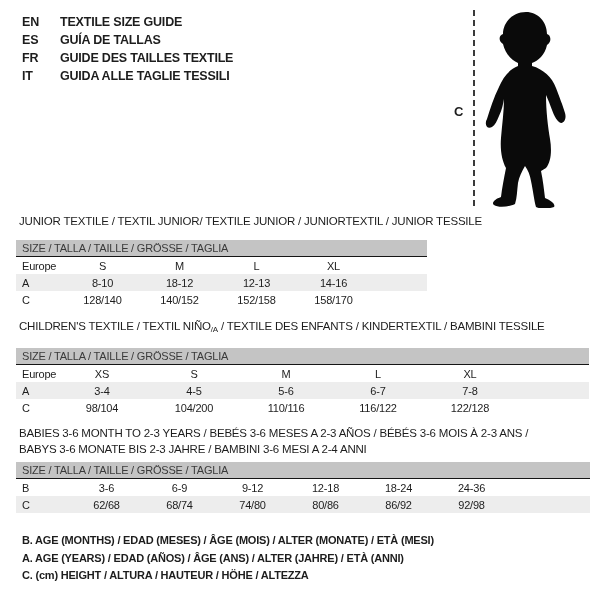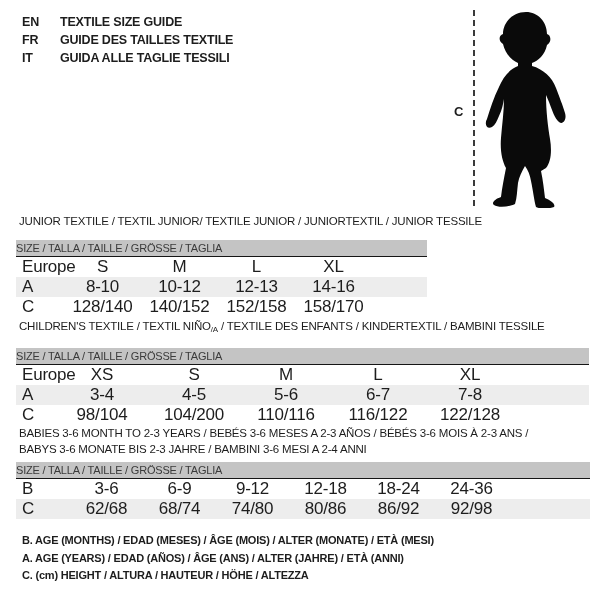--- a/index.html
+++ b/index.html
@@ -19,37 +19,40 @@
   .measure-label { font-size:13px; font-weight:bold; }
 
   
   .section-title { font-size:11.5px; font-weight:normal; white-space:nowrap; line-height:16px; }
   .sub-a { font-size:8px; vertical-align:-2px; }
 
   
   .size-block { position:absolute; }
   .size-bar {
     height:16px; line-height:16px; background:#c4c4c4; color:#3a3a3a;
-    font-size:11px; padding-left:0; border-bottom:1px solid #151515;
+    font-size:11px; padding-left:6px; border-bottom:1px solid #151515;
     white-space:nowrap; overflow:hidden;
   }
-  table.size-table { border-collapse:collapse; table-layout:fixed; width:100%; font-size:17px; }
+  table.size-table { border-collapse:collapse; table-layout:fixed; width:100%; font-size:11px; }
   table.size-table td { height:17px; padding:0; text-align:center; white-space:nowrap; }
   table.size-table td.lbl { text-align:left; padding-left:6px; }
   tr.stripe { background:#ededed; }
 
   
   .legend-line { font-size:11px; font-weight:bold; line-height:17.5px; white-space:nowrap; }
 </style>
 </head>
 <body>
 
 <div class="abs" style="left:22px; top:13px;">
   <div class="lang-row">
     <span class="lang-code">EN</span><span>TEXTILE SIZE GUIDE</span>
+  </div>
+  <div class="lang-row">
+    <span class="lang-code">ES</span><span>GUÍA DE TALLAS</span>
   </div>
   <div class="lang-row">
     <span class="lang-code">FR</span><span>GUIDE DES TAILLES TEXTILE</span>
   </div>
   <div class="lang-row">
     <span class="lang-code">IT</span><span>GUIDA ALLE TAGLIE TESSILI</span>
   </div>
 </div>
 
 <div class="abs measure-line" style="left:473px; top:10px; height:196px;"></div>
@@ -108,21 +111,21 @@
       <td class="lbl">Europe</td>
       <td>S</td>
       <td>M</td>
       <td>L</td>
       <td>XL</td>
       <td></td>
     </tr>
     <tr class="stripe">
       <td class="lbl">A</td>
       <td>8-10</td>
-      <td>10-12</td>
+      <td>18-12</td>
       <td>12-13</td>
       <td>14-16</td>
       <td></td>
     </tr>
     <tr>
       <td class="lbl">C</td>
       <td>128/140</td>
       <td>140/152</td>
       <td>152/158</td>
       <td>158/170</td>

